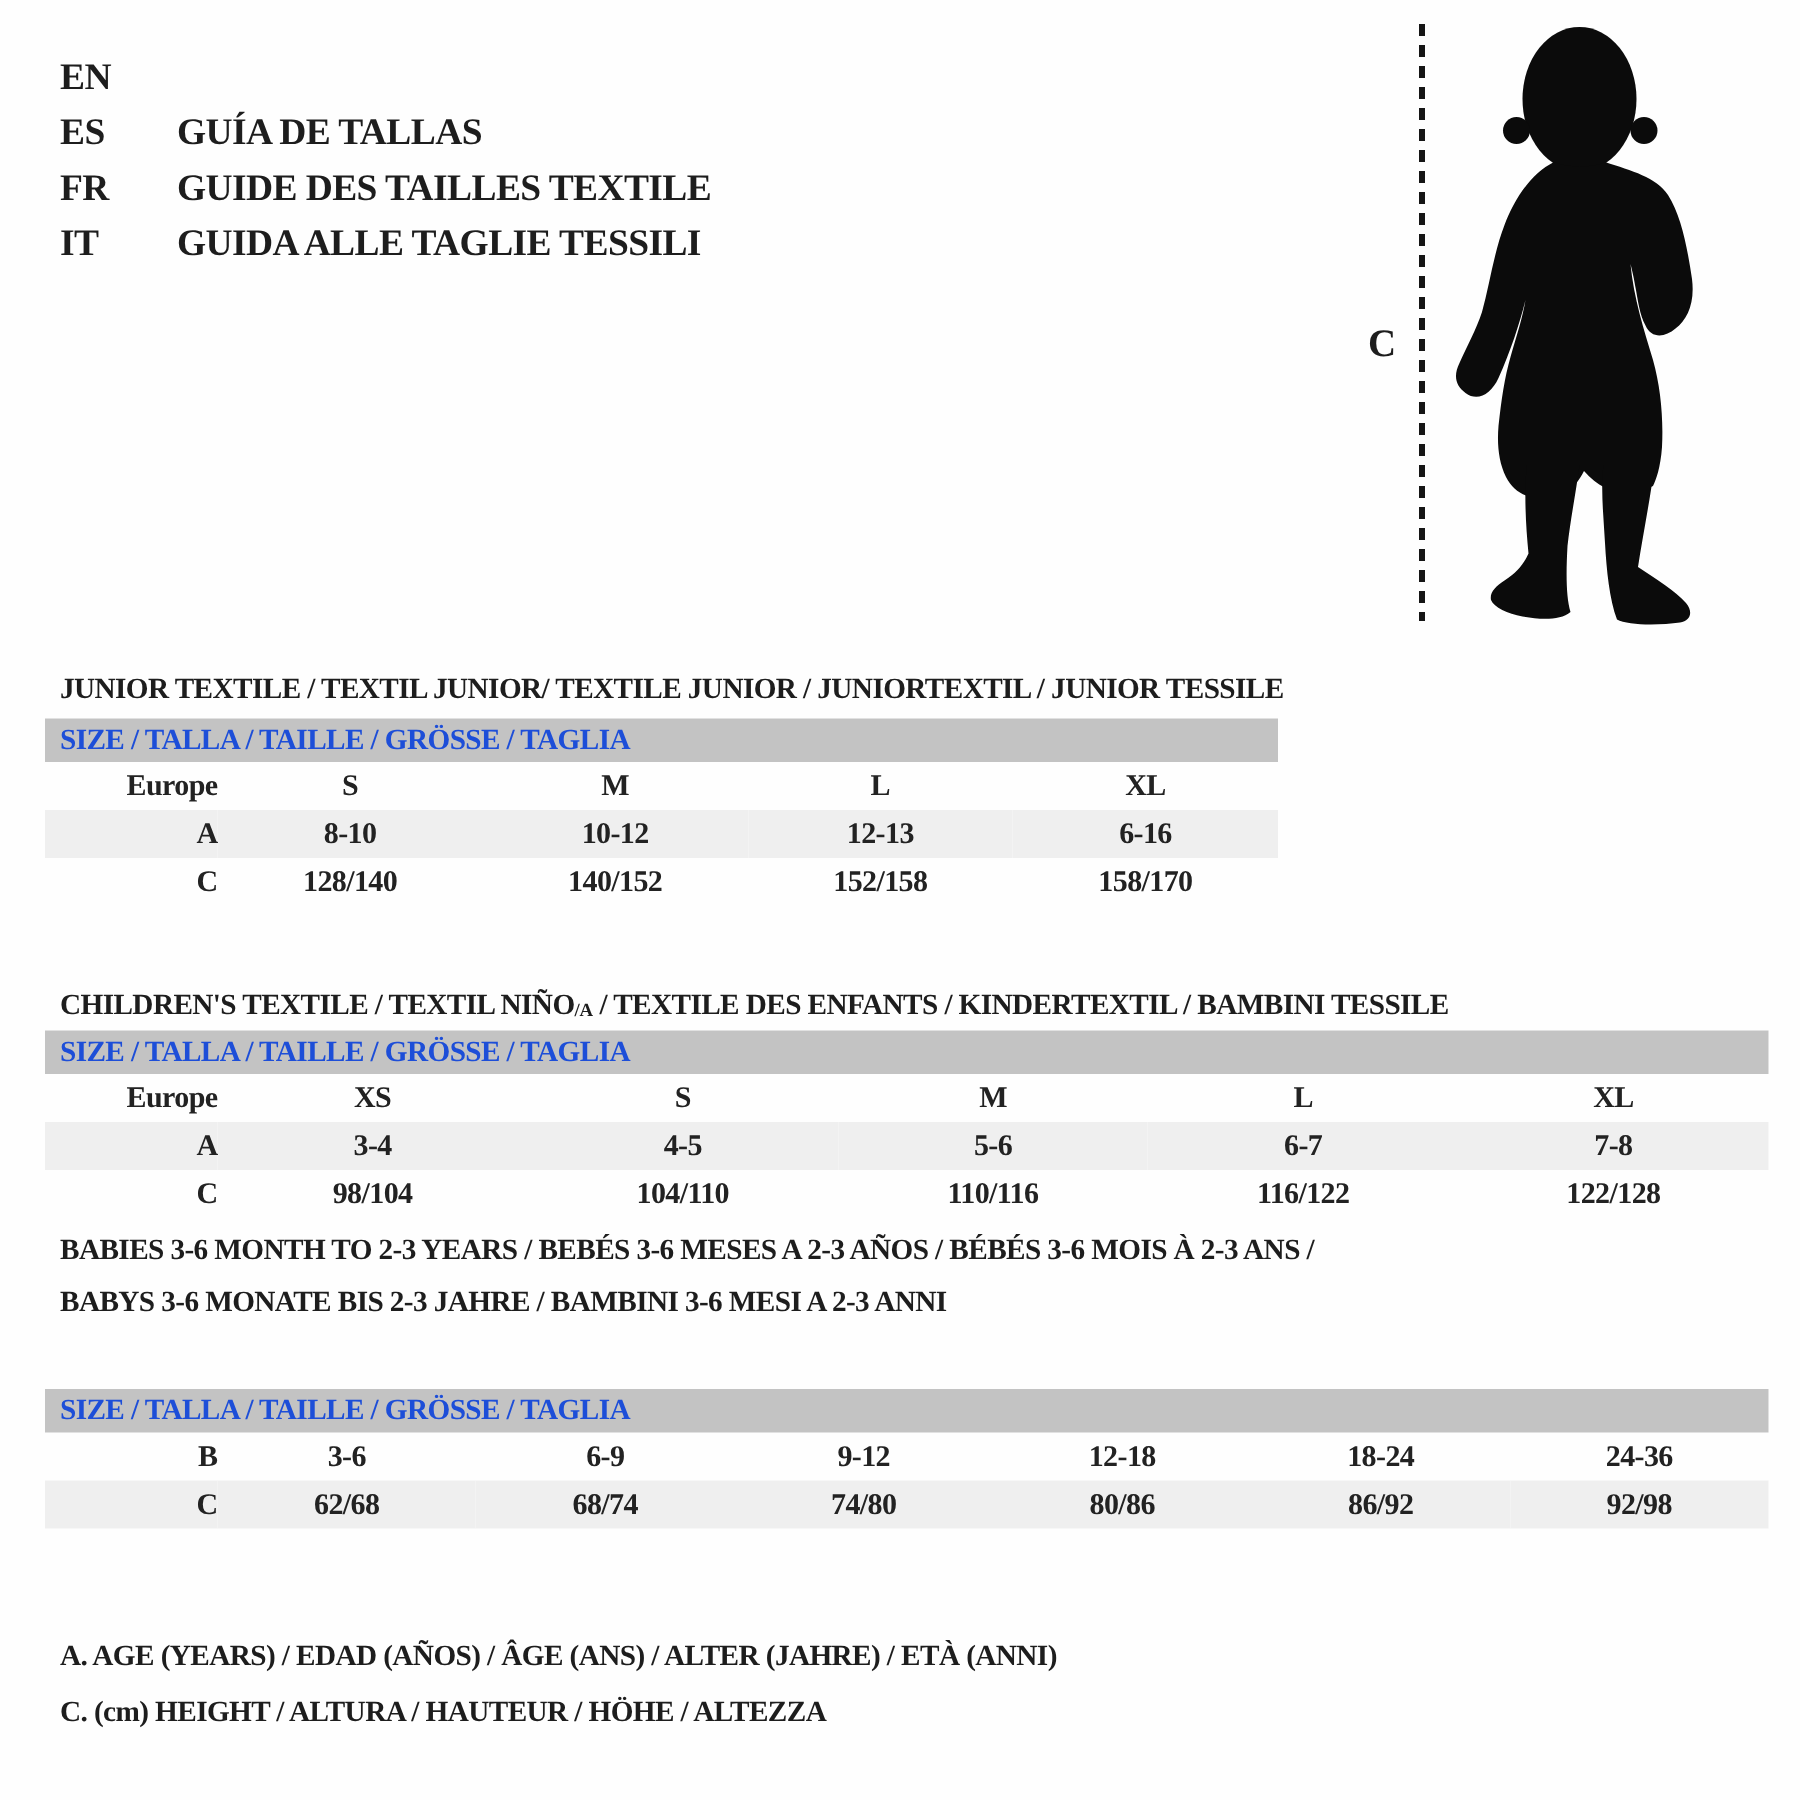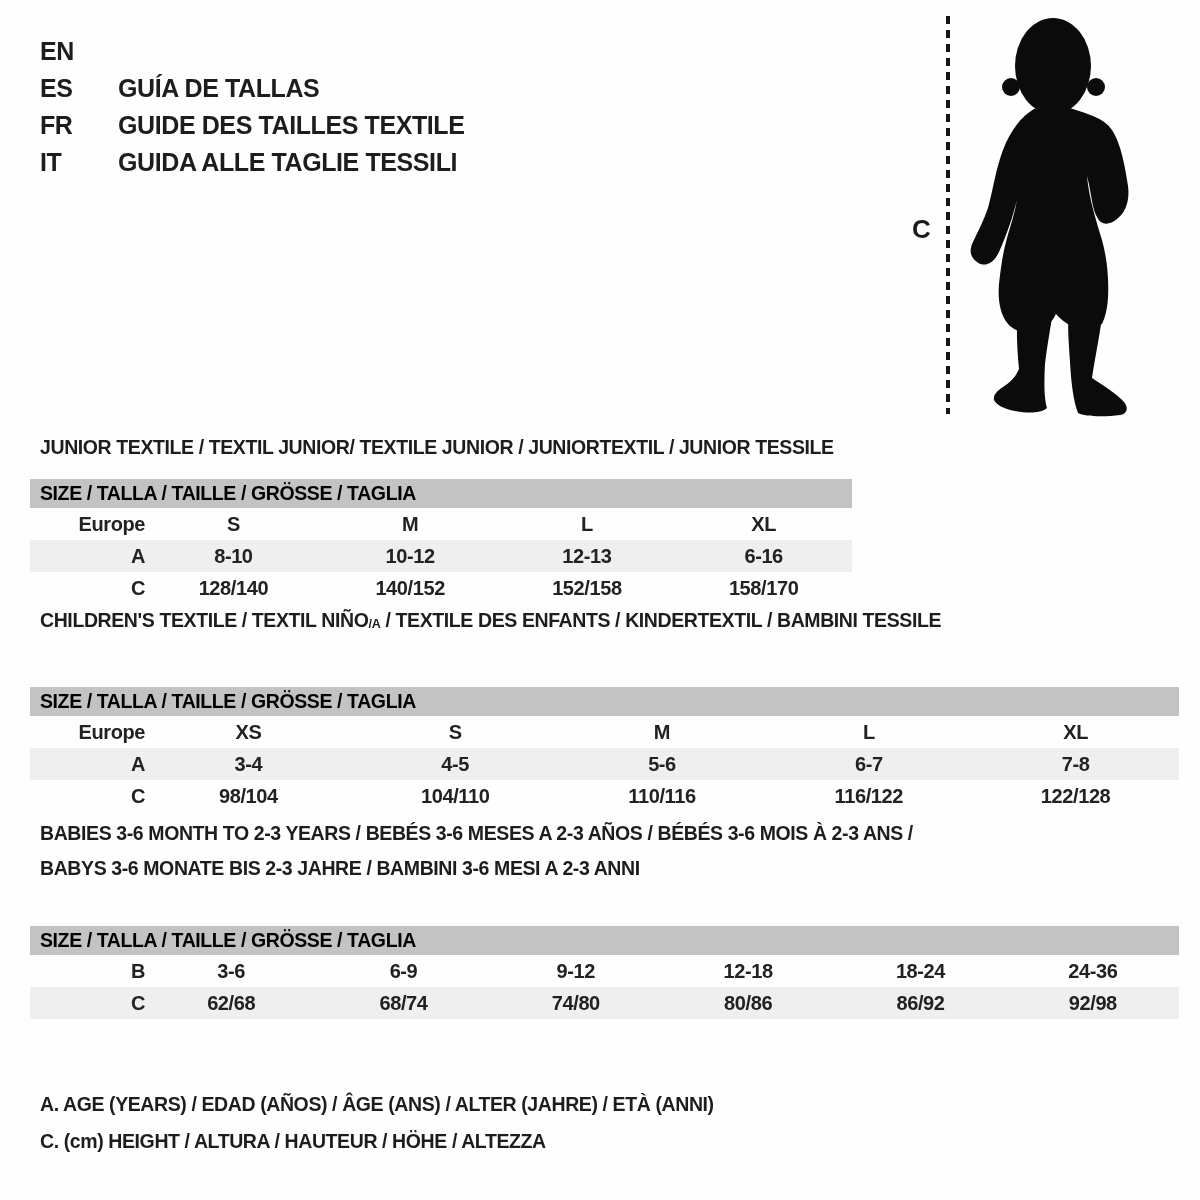--- a/index.html
+++ b/index.html
@@ -1,48 +1,48 @@
 <!DOCTYPE html>
 <html><head>
 <meta charset="utf-8">
 <style>
   html,body{margin:0;padding:0;background:#ffffff;}
   .page{
     position:relative;width:1200px;height:1200px;background:#fefefe;overflow:hidden;
-    font-family:Liberation Sans, sans-serif;
+    font-family:Liberation Serif, serif;
     color:#1d1d1d;font-weight:700;letter-spacing:-0.4px;
   }
   
   .lang-list{position:absolute;left:40px;top:33px;}
   .lang-row{display:flex;height:37px;align-items:center;font-size:25px;}
   .lang-code{width:78px;flex:0 0 78px;}
   
   .measure-label{position:absolute;left:912px;top:214px;font-size:26px;}
   .dashed-line{
     position:absolute;left:946px;top:16px;width:4px;height:398px;
     background:repeating-linear-gradient(180deg,#151515 0,#151515 8px,transparent 8px,transparent 14px);
   }
   .toddler-svg{position:absolute;left:966px;top:14px;width:172px;height:407px;}
   
   .section-title{position:absolute;left:40px;font-size:19.5px;line-height:22px;white-space:nowrap;}
-  .title-junior{top:436px;}
-  .title-children{top:609px;}
+  .title-junior{top:449px;}
+  .title-children{top:660px;}
   .title-babies{top:816px;line-height:35px;}
   .sub-small{font-size:12.5px;vertical-align:-1px;letter-spacing:-0.2px;}
   
   table.size-table{
     position:absolute;border-collapse:collapse;table-layout:fixed;
     font-size:20px;font-weight:700;letter-spacing:-0.4px;color:#222;
   }
   .t-junior{left:30px;top:479px;width:822px;}
   .t-children{left:30px;top:687px;width:1149px;}
   .t-babies{left:30px;top:926px;width:1149px;}
   table.size-table th.size-bar{
     background:#c3c3c3;height:29px;text-align:left;padding:0 0 0 10px;
-    font-size:19.5px;font-weight:700;color:#000000;white-space:nowrap;
+    font-size:19.5px;font-weight:700;color:#1d4ed8;white-space:nowrap;
   }
   table.size-table td{height:32px;text-align:center;padding:0;vertical-align:middle;}
   table.size-table td.lbl{text-align:right;padding-left:10px;}
   table.size-table col.c-label{width:115px;}
   table.size-table tbody tr:nth-child(even){background:#efefef;}
   
   .legend{position:absolute;left:40px;top:1066px;margin-top:20px;}
   .legend-line{height:37px;display:flex;align-items:center;font-size:19.5px;white-space:nowrap;}
 </style>
 </head>

